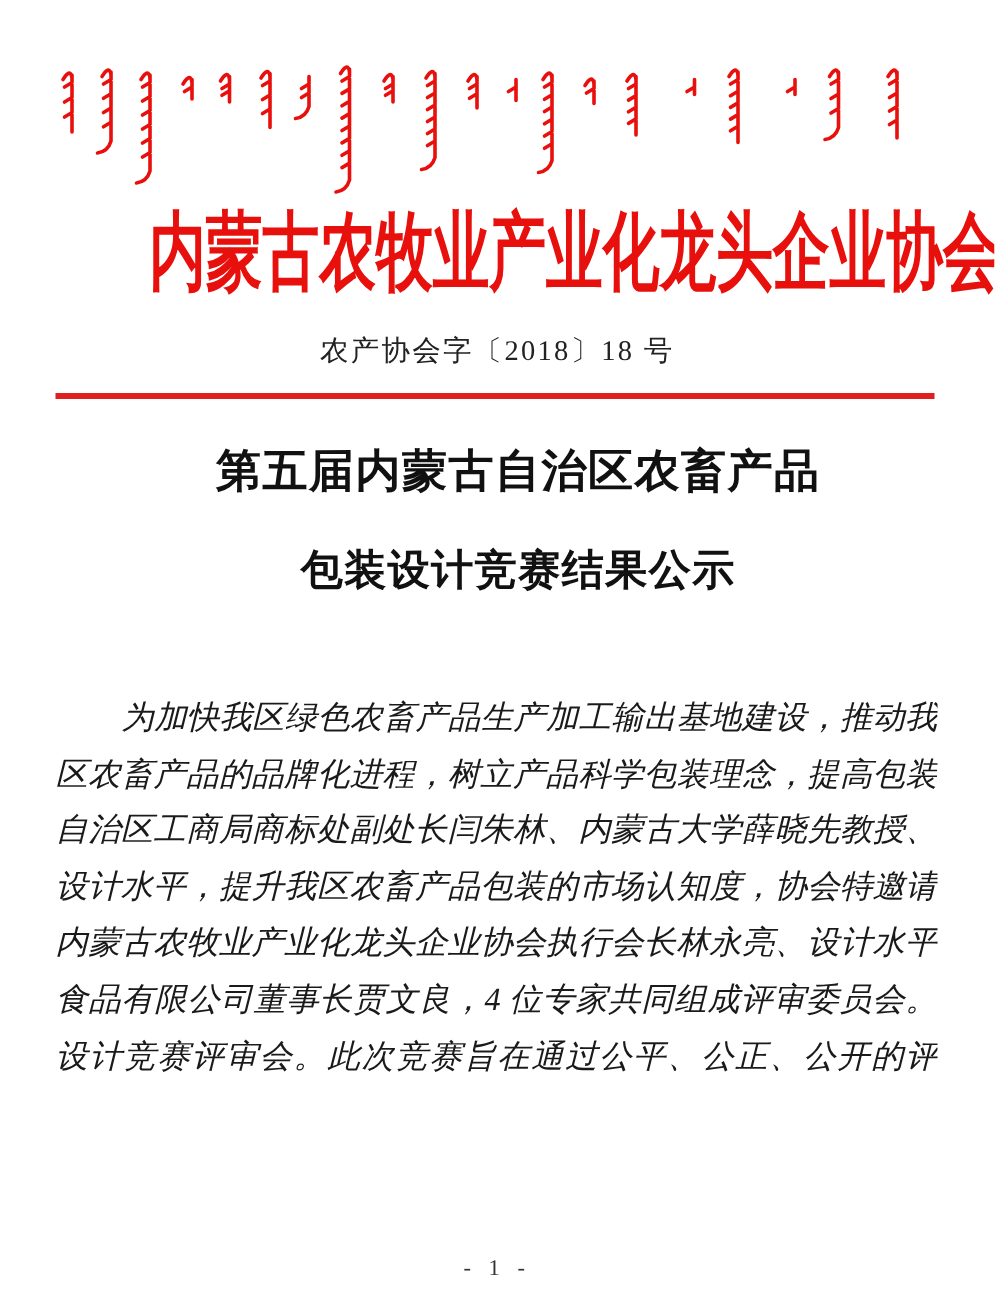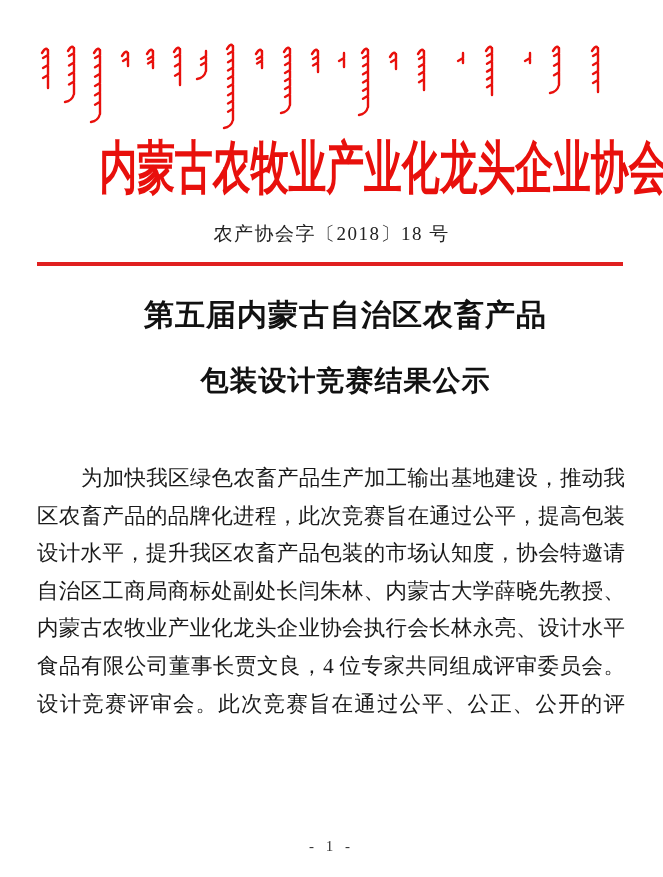--- a/index.html
+++ b/index.html
@@ -63,20 +63,21 @@
     width: 588px;
     font-size: 21.5px;
     line-height: 37.6px;
     color: #1a1a1a;
   }
   .body-line {
     text-align: justify;
     text-align-last: justify;
     height: 37.6px;
     overflow: hidden;
+    font-style: italic;
   }
   .body-line.indent { padding-left: 44px; }
   .page-footer {
     position: absolute;
     left: 0; top: 838px;
     width: 663px;
     text-align: center;
     font-size: 15px;
     letter-spacing: 4px;
     color: #333333;
@@ -117,23 +118,23 @@
 
   <div class="red-rule"></div>
 
   <h2 class="doc-title">
     <div class="t1">第五届内蒙古自治区农畜产品</div>
     <div class="t2">包装设计竞赛结果公示</div>
   </h2>
 
   <div id="body-lines" class="body-text">
       <div class="body-line indent">为加快我区绿色农畜产品生产加工输出基地建设，推动我</div>
-      <div class="body-line">区农畜产品的品牌化进程，此次竞赛旨在通过公平，提高包装</div>
+      <div class="body-line">区农畜产品的品牌化进程，树立产品科学包装理念，提高包装</div>
+      <div class="body-line">自治区工商局商标处副处长闫朱林、内蒙古大学薛晓先教授、</div>
       <div class="body-line">设计水平，提升我区农畜产品包装的市场认知度，协会特邀请</div>
-      <div class="body-line">自治区工商局商标处副处长闫朱林、内蒙古大学薛晓先教授、</div>
       <div class="body-line">内蒙古农牧业产业化龙头企业协会执行会长林永亮、设计水平</div>
       <div class="body-line">食品有限公司董事长贾文良，4 位专家共同组成评审委员会。</div>
       <div class="body-line">设计竞赛评审会。此次竞赛旨在通过公平、公正、公开的评审，</div>
     </div>
 
   <div class="page-footer">- 1 -</div>
 
 </div>
 
 </body></html>

